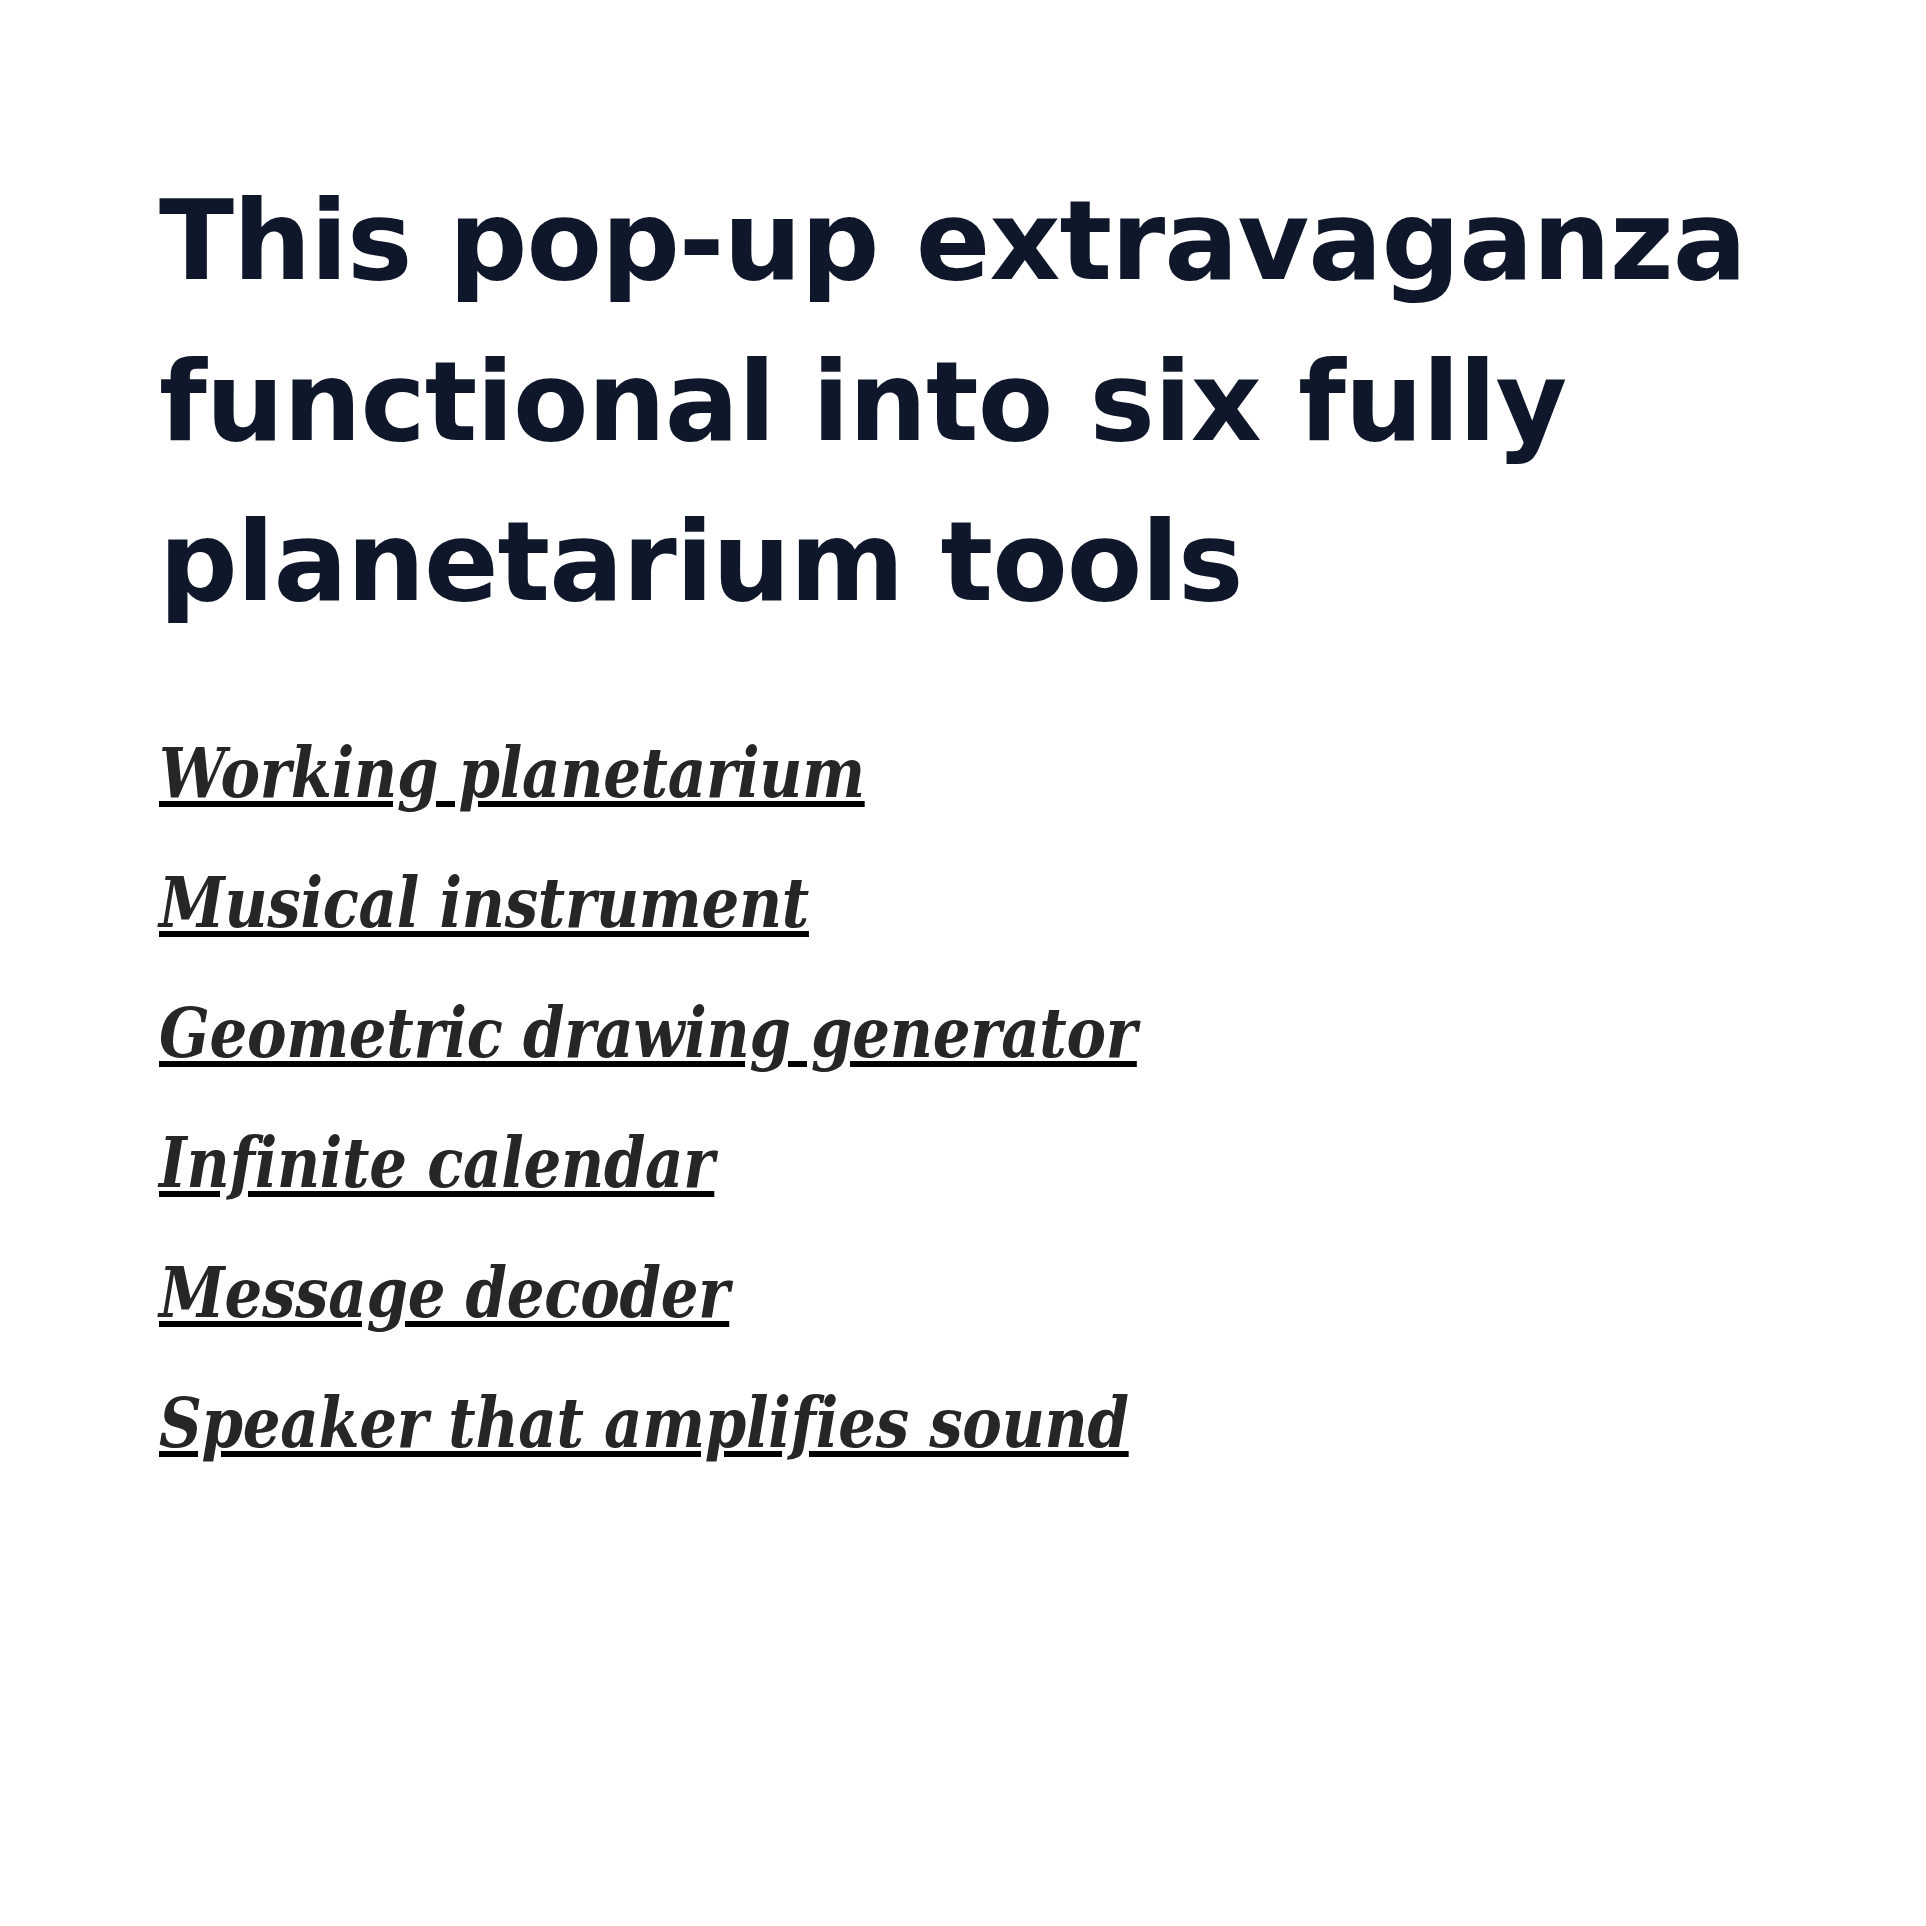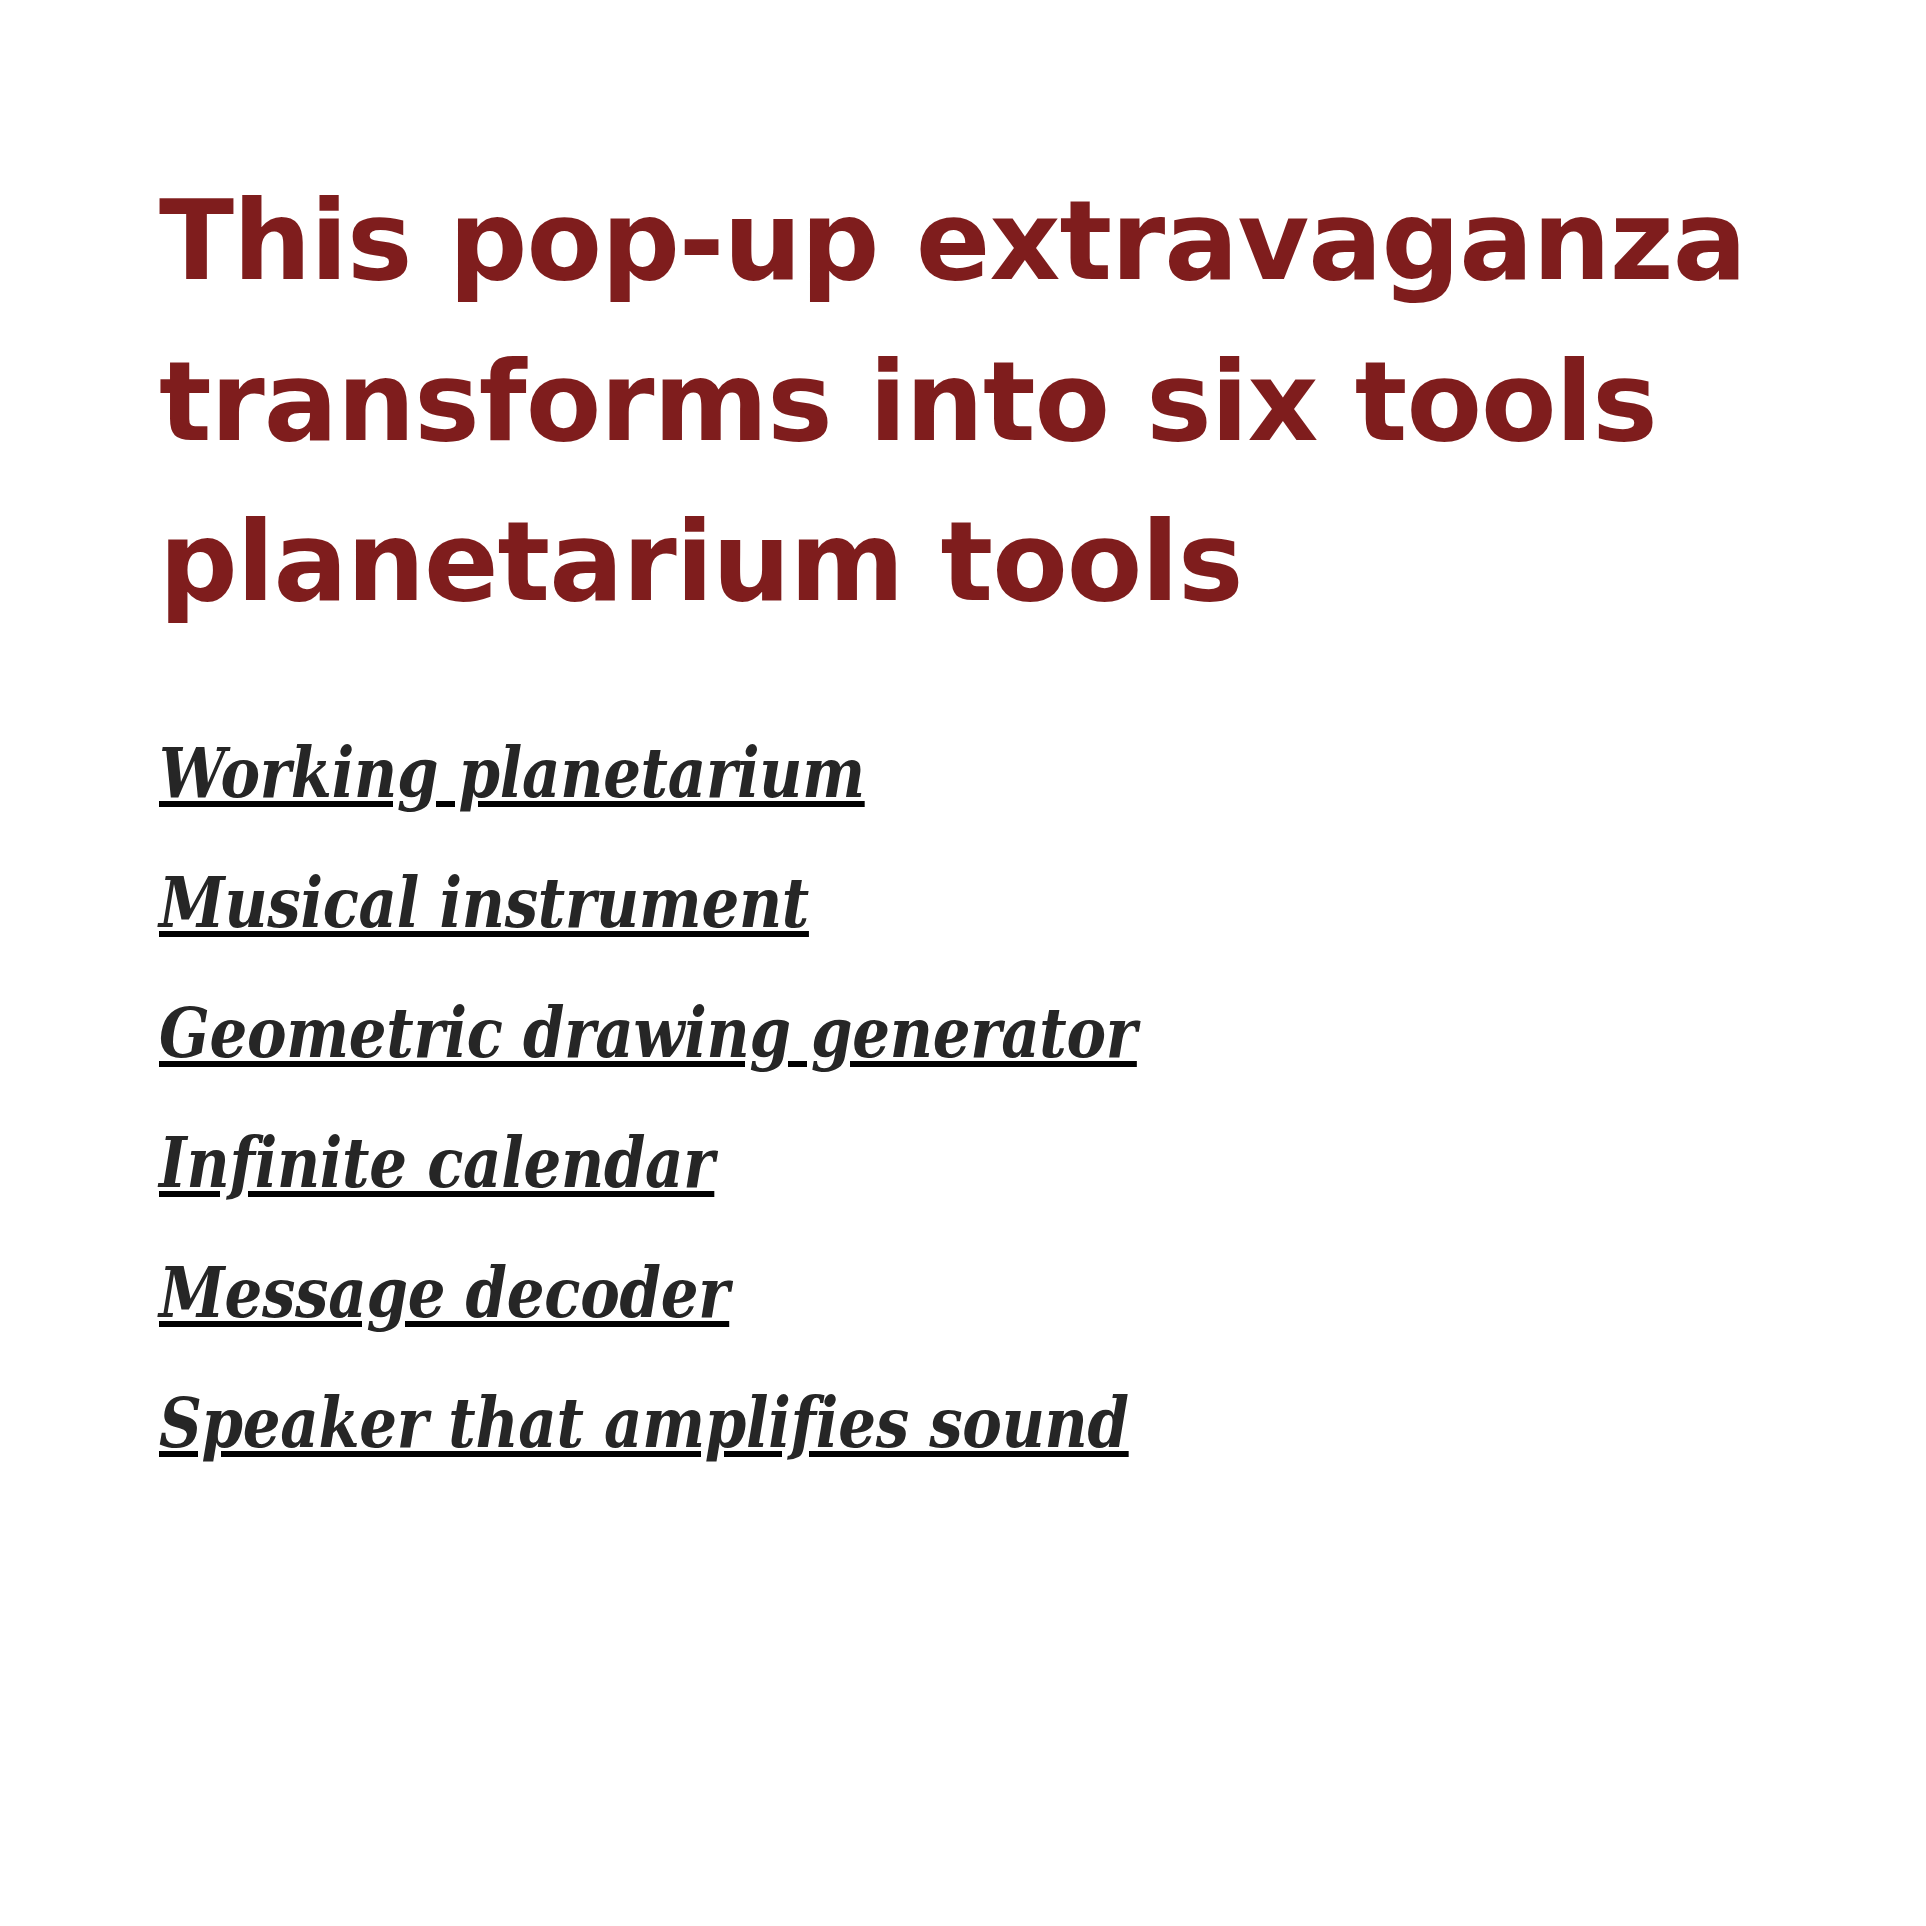--- a/index.html
+++ b/index.html
@@ -24,21 +24,21 @@
 
   .content {
     position: absolute;
     left: 159px;
     top: 161px;
     width: 1541px;
   }
 
   
   .headline {
-    color: #7f1d1d;
+    color: #0f172a;
     font-family: "DejaVu Sans", "Liberation Sans", sans-serif;
     font-weight: 700;
     font-size: 110px;
     line-height: 1.46;
     letter-spacing: -1px;
     margin: 0;
     width: 1490px;
     -webkit-font-smoothing: antialiased;
   }
 
@@ -75,21 +75,21 @@
   }
 </style>
 </head>
 <body>
 
 <div class="slide">
   <div class="content">
 
     <h1 class="headline">
       <span class="hl-line">This pop-up extravaganza</span>
-      <span class="hl-line">transforms into six tools</span>
+      <span class="hl-line">functional into six fully</span>
       <span class="hl-line">planetarium tools</span>
     </h1>
 
     <ul class="feature-list">
       <li class="feature-item">Working planetarium</li>
       <li class="feature-item">Musical instrument</li>
       <li class="feature-item">Geometric drawing generator</li>
       <li class="feature-item">Infinite calendar</li>
       <li class="feature-item">Message decoder</li>
       <li class="feature-item">Speaker that amplifies sound</li>

